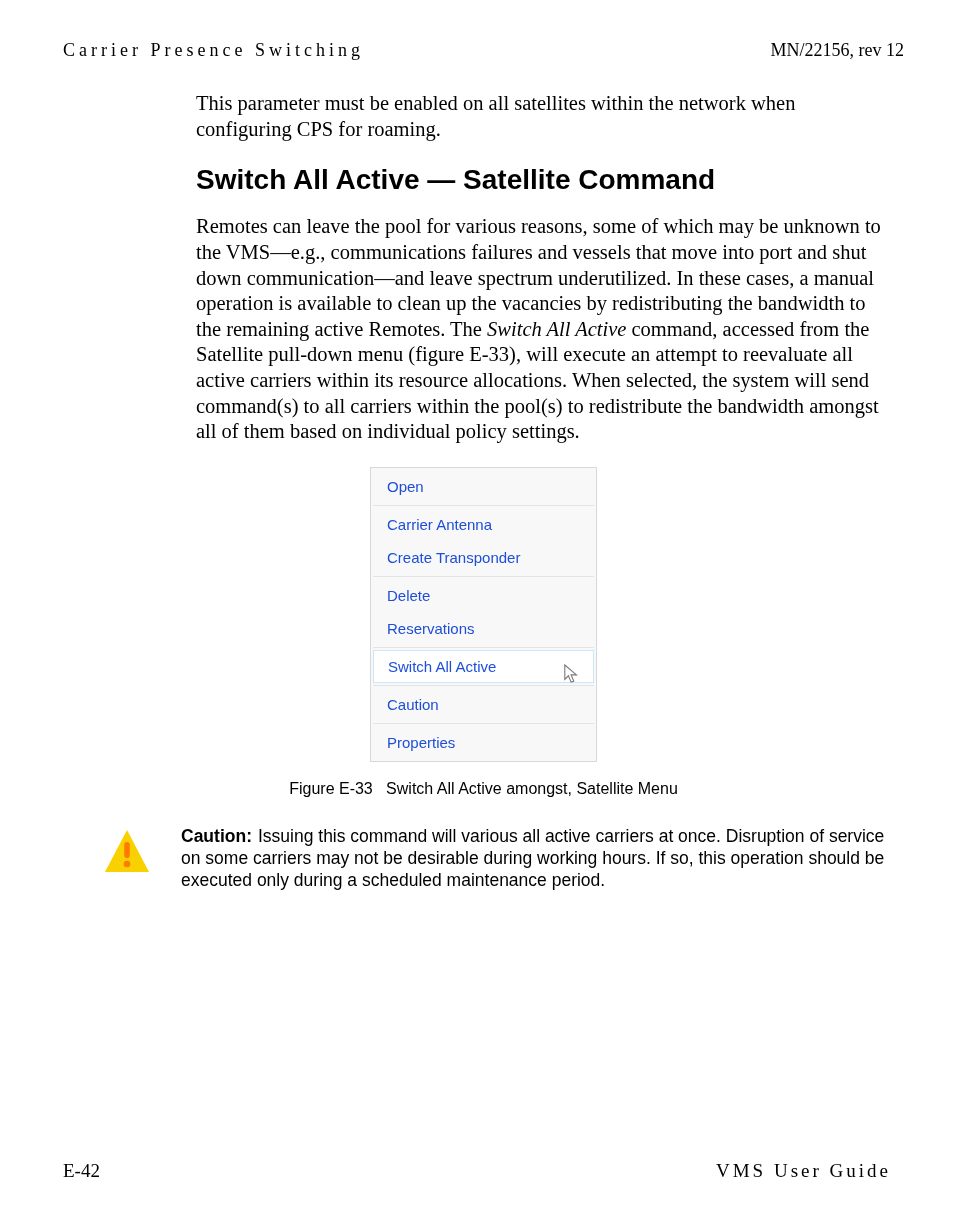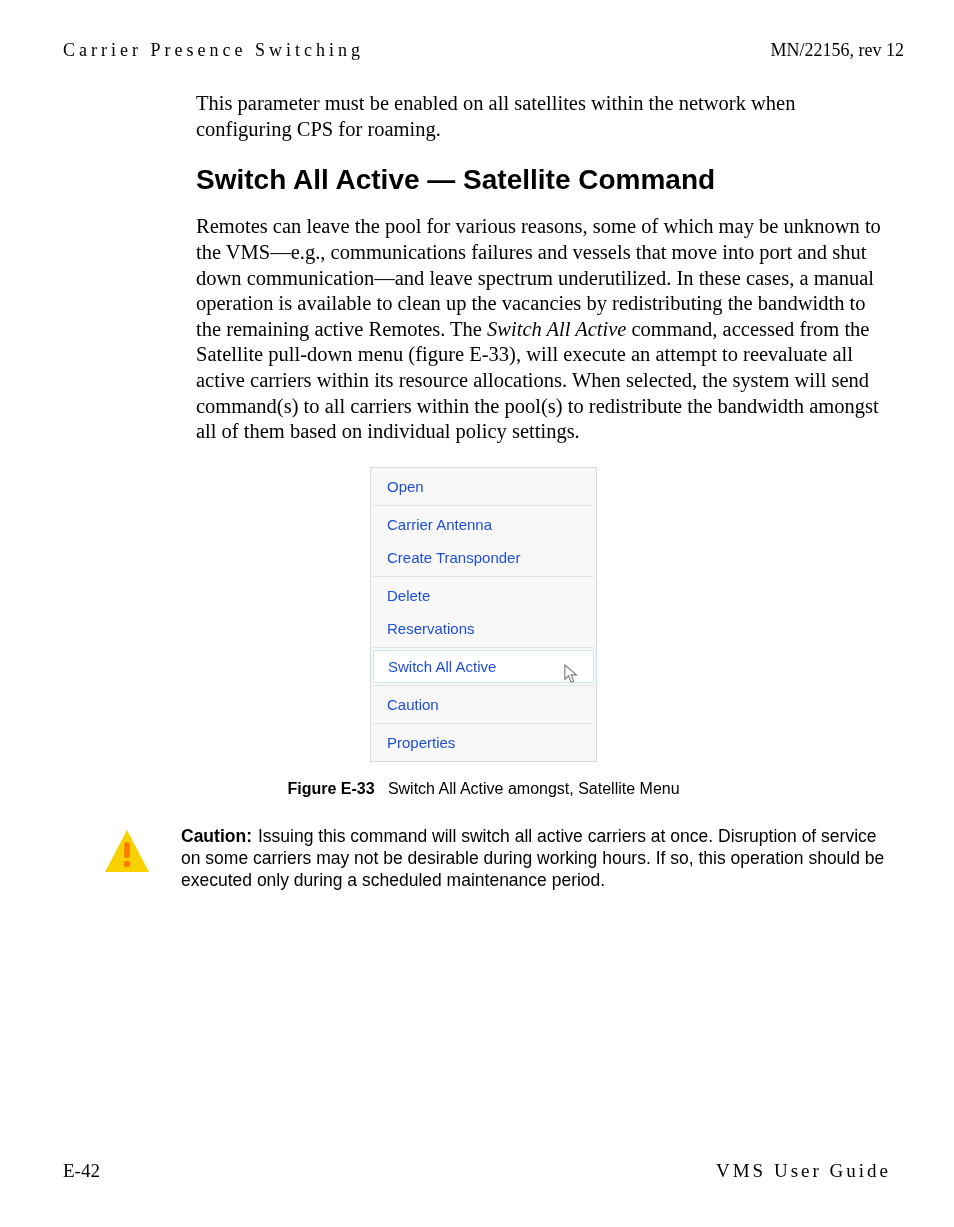--- a/index.html
+++ b/index.html
@@ -84,21 +84,21 @@
     width: 18px;
     height: 22px;
   }
   .figure-caption {
     text-align: center;
     font-family: Helvetica, Arial, sans-serif;
     font-size: 16px;
     margin-bottom: 28px;
   }
   .figure-caption .bold {
-    font-weight: bold;
+    font-weight: normal;
   }
   .caution-block {
     display: flex;
     align-items: flex-start;
     font-family: Helvetica, Arial, sans-serif;
     font-size: 17.5px;
     line-height: 1.25;
     margin-left: 40px;
     margin-right: 10px;
   }
@@ -173,21 +173,21 @@
     <span class="bold">Figure E-33</span>&nbsp;&nbsp;&nbsp;<span>Switch All Active amongst, Satellite Menu</span>
   </div>
 
   <div class="caution-block">
     <svg class="warn-icon" viewBox="0 0 48 48">
       <polygon points="24,2 46,44 2,44" fill="#f9d000" stroke="none"></polygon>
       <rect x="21.2" y="14" width="5.6" height="16" rx="2.8" fill="#ff7a00"></rect>
       <circle cx="24" cy="36" r="3.3" fill="#ff7a00"></circle>
     </svg>
     <div>
-      <span class="caution-label">Caution:</span><span>Issuing this command will switch all active carriers at once. Disruption of service on some carriers may not be desirable during working hours. If so, this operation should be executed only during a scheduled maintenance period.</span>
+      <span class="caution-label">Caution:</span><span>Issuing this command will various all active carriers at once. Disruption of service on some carriers may not be desirable during working hours. If so, this operation should be executed only during a scheduled maintenance period.</span>
     </div>
   </div>
 
   <div class="footer-row">
     <div>E-42</div>
     <div class="footer-right">VMS User Guide</div>
   </div>
 
 </div>
 

